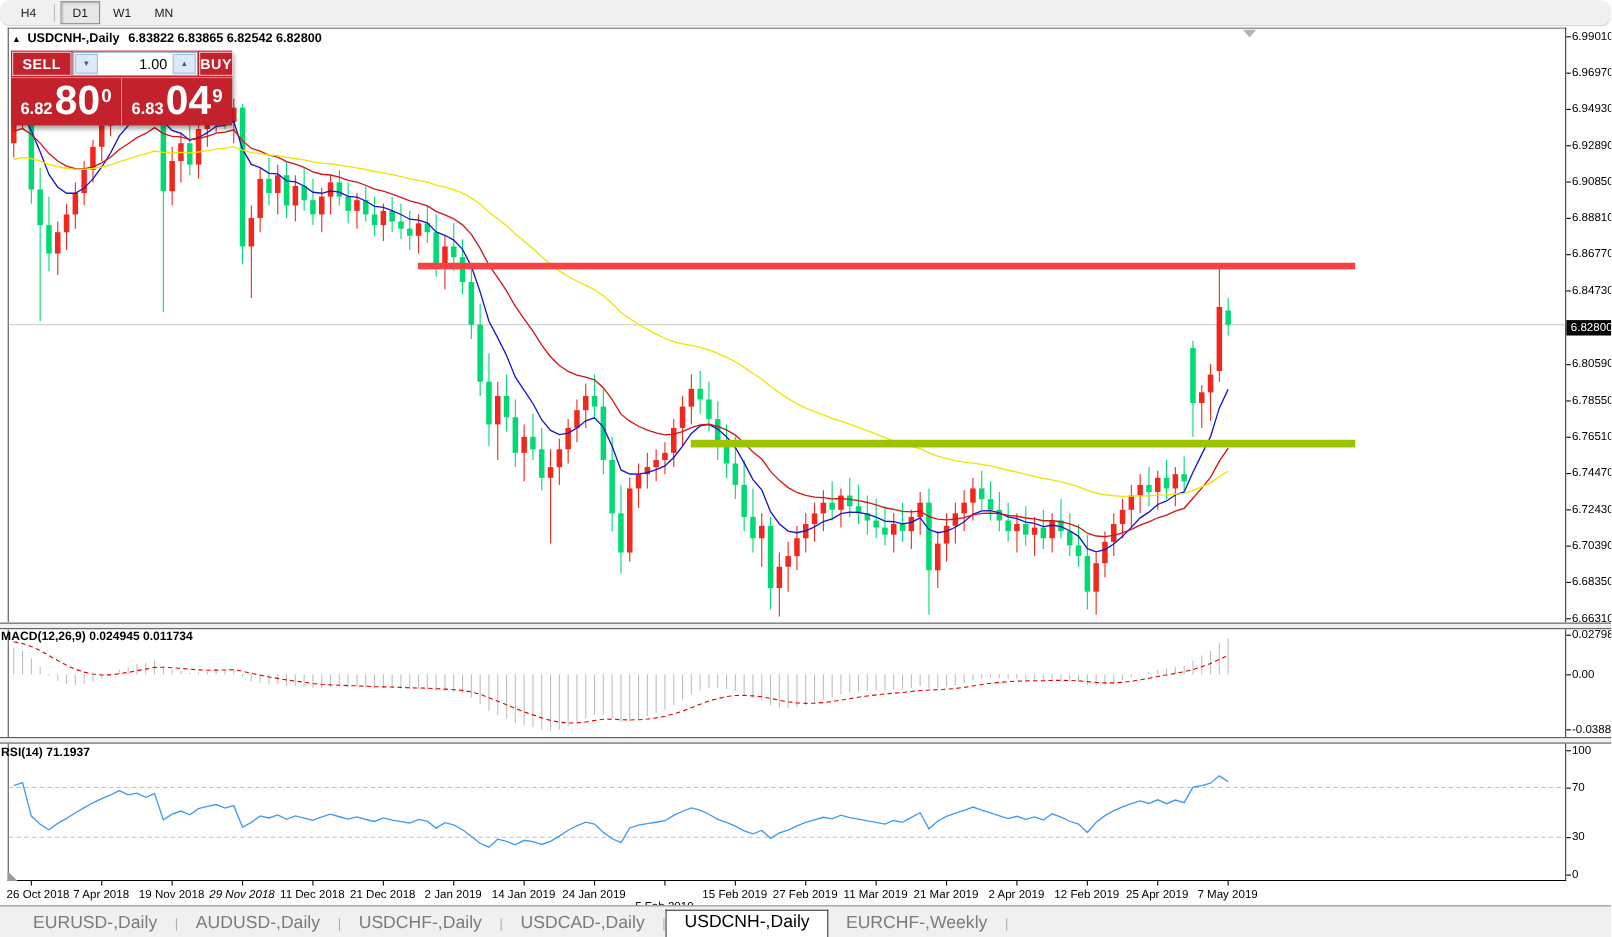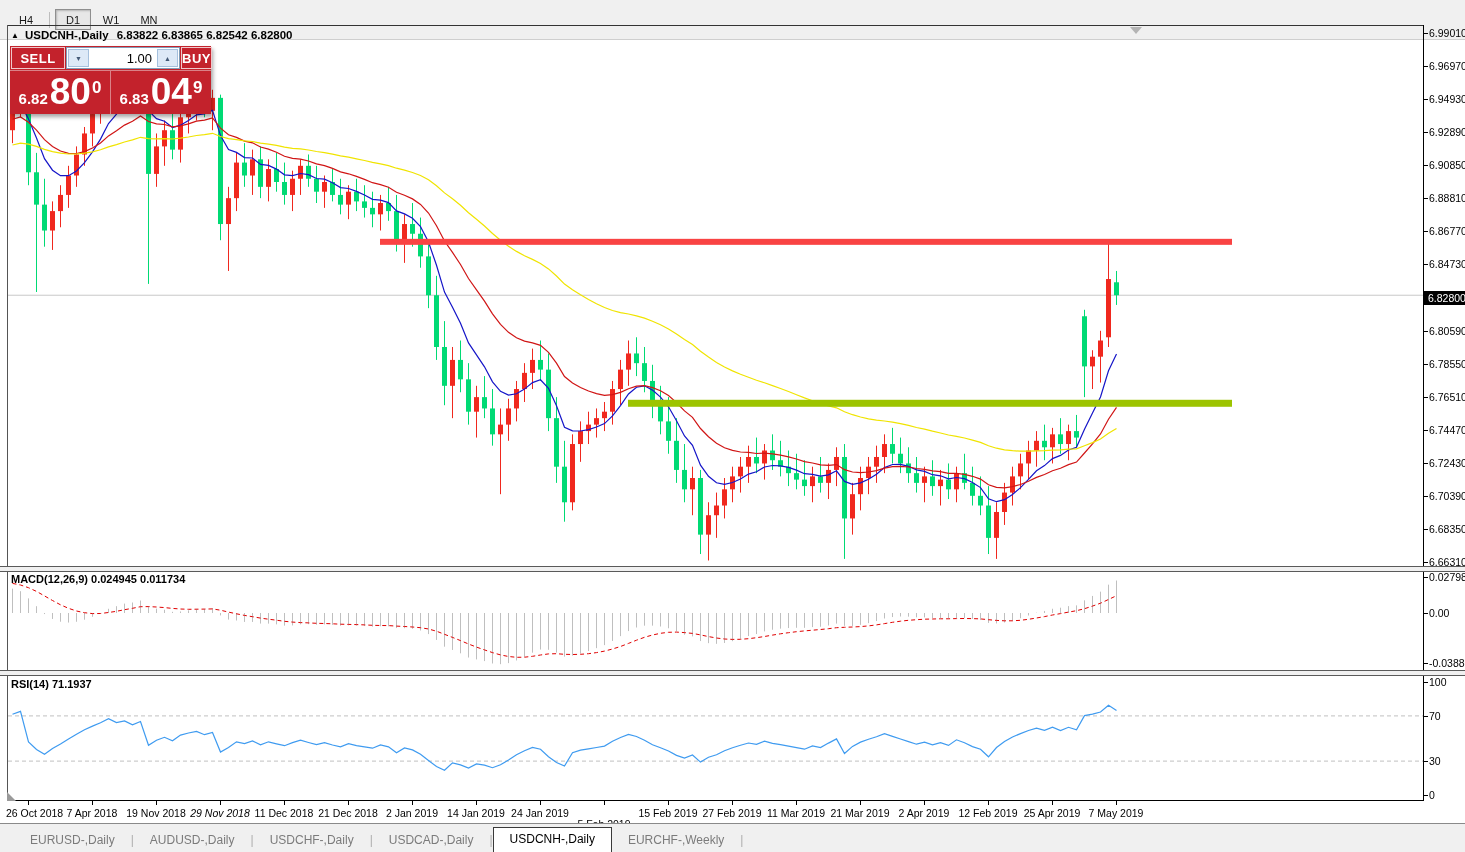--- a/index.html
+++ b/index.html
@@ -1,38 +1,38 @@
 <!DOCTYPE html>
 <html><head>
 <meta charset="utf-8">
 <style>
   html,body{margin:0;padding:0;background:#fff;}
   #app{position:relative;width:1465px;height:852px;overflow:hidden;background:#fff;
        font-family:"Liberation Sans",sans-serif;-webkit-font-smoothing:antialiased;}
   
-  #toolbar{position:absolute;left:0;top:0;width:1465px;height:40px;background:#f0f0f0;
-           border-bottom:1px solid #cfcfcf;display:flex;align-items:center;padding-left:8px;box-sizing:border-box;}
+  #toolbar{position:absolute;left:0;top:0;width:1465px;height:24px;background:#f0f0f0;
+           border-bottom:1px solid #cfcfcf;display:flex;align-items:center;padding-left:8px;box-sizing:border-box;border-radius:10px;}
   .tfb{min-width:24px;height:19px;display:flex;align-items:center;justify-content:center;
        font-size:11px;color:#1a1a1a;padding:0 5px;border:1px solid transparent;margin-right:2px;cursor:pointer;}
   .tfb.active{background:#e7e7e7;border:1px solid #8f8f8f;box-shadow:inset 1px 1px 2px rgba(0,0,0,.22);}
   .tb-sep{width:1px;height:16px;background:#bdbdbd;margin:0 5px 0 3px;}
   
   svg.pane{position:absolute;left:0;}
   #main-svg{top:25px;width:1424px;height:541px;}
   #macd-svg{top:572px;width:1424px;height:99px;}
   #rsi-svg{top:676px;width:1424px;height:125px;}
   .splitter{position:absolute;left:0;width:1465px;height:6px;background:#f0f0f0;
             border-top:1px solid #5a5a5a;border-bottom:1px solid #5a5a5a;box-sizing:border-box;cursor:row-resize;}
   #split1{top:566px;} #split2{top:670px;}
   
   #title-row{position:absolute;left:11px;top:28px;height:14px;display:flex;align-items:center;
              font-size:11.5px;font-weight:700;color:#000;z-index:6;white-space:nowrap;}
   #title-row .tri{font-size:8px;margin-right:6px;}
   #title-row .sym{margin-right:8px;}
-  .ind-label{position:absolute;left:11px;font-size:11px;font-weight:700;color:#000;z-index:4;white-space:nowrap;}
+  .ind-label{position:absolute;left:1px;font-size:11px;font-weight:700;color:#000;z-index:4;white-space:nowrap;}
   #macd-label{top:573px;} #rsi-label{top:678px;}
   .axis-lbl{position:absolute;font-size:10.5px;color:#000;line-height:12px;white-space:nowrap;left:1429px;}
   .axis-tick{position:absolute;width:4px;height:1px;background:#000;left:1424px;}
   .date-tick{position:absolute;width:1px;height:4px;background:#000;top:801px;}
   .date-lbl{position:absolute;top:807px;font-size:10.5px;color:#000;text-align:center;width:64px;white-space:nowrap;}
   #price-badge{position:absolute;left:1424px;top:291px;width:41px;height:14px;background:#000;color:#fff;
                font-size:10.5px;line-height:14px;padding-left:4px;box-sizing:border-box;z-index:5;}
   #scroll-marker{position:absolute;left:1130px;top:27px;width:0;height:0;z-index:3;
                  border-left:6px solid transparent;border-right:6px solid transparent;border-top:7px solid #b4b4b4;}
   #gripper{position:absolute;left:7px;top:792px;width:0;height:0;z-index:3;
@@ -51,21 +51,21 @@
             font-family:"Liberation Sans",sans-serif;padding:0 4px 0 0;}
   .tp-row2{display:flex;height:43px;border-top:1px solid #da8187;}
   .price-cell{flex:1;display:flex;align-items:baseline;justify-content:center;cursor:pointer;padding-top:1px;}
   .price-cell.buy{border-left:1px solid #da8187;}
   .pr-head{font-size:15px;font-weight:700;margin-right:2px;}
   .pr-big{font-size:37px;font-weight:700;line-height:40px;}
   .pr-sup{font-size:17px;font-weight:700;position:relative;top:-11px;margin-left:1px;}
   
   #tabbar{position:absolute;top:823px;left:0;width:1465px;height:29px;background:#f0f0f0;
           border-top:1px solid #8a8a8a;display:flex;align-items:flex-end;padding-left:14px;box-sizing:border-box;}
-  .tab{height:23px;line-height:22px;padding:0 16px;font-size:12px;color:#7b7b7b;cursor:pointer;white-space:nowrap;}
+  .tab{height:23px;line-height:22px;padding:0 16px;font-size:16px;color:#7b7b7b;cursor:pointer;white-space:nowrap;}
   .tab.active{background:#fff;border:1px solid #3a3a3a;border-bottom:none;color:#000;height:24px;font-weight:400;}
   .tab-sep{color:#adadad;line-height:22px;height:23px;font-size:12px;}
 </style>
 </head>
 <body>
 
 <div id="app">
 
   <div id="toolbar">
       <div class="tfb">H4</div>

